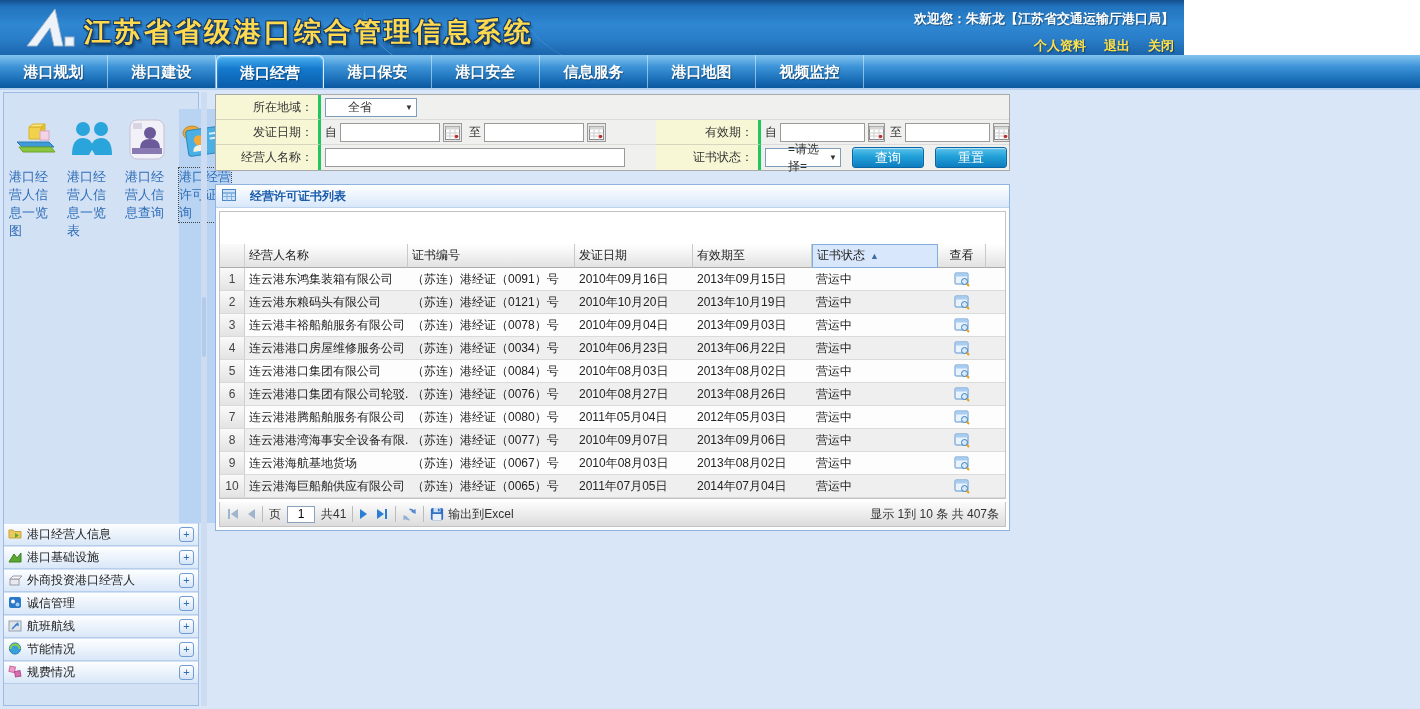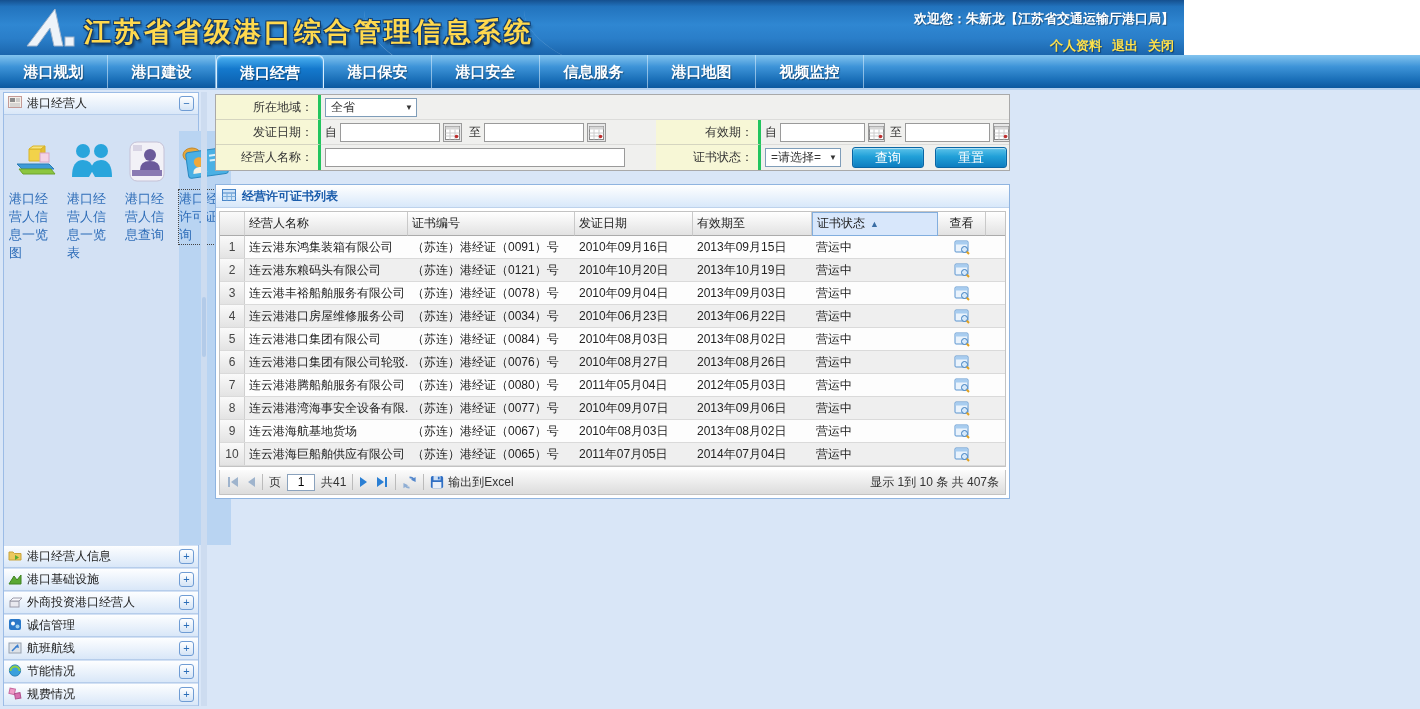--- a/index.html
+++ b/index.html
@@ -13,21 +13,21 @@
   #header .swoosh1 { position:absolute; right:-80px; top:-120px; width:900px; height:260px;
     border-radius:50%; border-bottom:2px solid rgba(255,255,255,.35); }
   #header .swoosh2 { position:absolute; right:-40px; top:-90px; width:700px; height:200px;
     border-radius:50%; border-bottom:1px solid rgba(255,255,255,.25); }
   #logo { position:absolute; left:26px; top:6px; }
   #app-title { position:absolute; left:84px; top:14px; font-size:27px; font-weight:bold;
     letter-spacing:3px; color:#ffd94e;
     text-shadow:1px 1px 0 #123a6b,-1px 1px 0 #123a6b,1px -1px 0 #123a6b,-1px -1px 0 #123a6b,2px 3px 3px rgba(0,0,0,.55); }
   #welcome { position:absolute; right:10px; top:10px; color:#fff; font-size:13px; font-weight:bold;
     text-shadow:1px 1px 1px rgba(0,0,0,.4); }
-  #header-links { position:absolute; right:10px; top:37px; display:flex; gap:10px; }
+  #header-links { position:absolute; right:10px; top:37px; display:flex; gap:18px; }
   #header-links span { color:#ffe14a; font-size:13px; font-weight:bold; cursor:pointer;
     text-shadow:1px 1px 1px rgba(0,0,0,.4); }
 
   
   #nav { position:absolute; left:0; top:55px; width:1420px; height:33px;
     background:linear-gradient(180deg,#83c4ef 0%,#3e94d8 35%,#1a6fb8 75%,#0b589f 100%); display:flex; }
   .tab { width:108px; height:33px; line-height:33px; text-align:center; color:#fff;
     font-size:15px; font-weight:bold; border-right:1px solid rgba(220,240,255,.55); cursor:pointer;
     text-shadow:1px 1px 1px rgba(0,0,0,.35); }
   .tab.active { background:linear-gradient(180deg,#4db3f2 0%,#1479cd 40%,#0a5caa 100%);
@@ -67,41 +67,41 @@
   #form-box { position:absolute; left:7px; top:4px; width:795px;
     border:1px solid #a9a9a9; background:#f0f0ee;
     display:grid; grid-template-columns:105px 335px 105px 248px; }
   .flabel { background:#f7f7d6; border-bottom:1px solid #d5d5c0; border-right:3px solid #22c55e;
     height:25px; line-height:25px; text-align:right; padding-right:5px; color:#333; }
   .ffield { background:#f0f0ee; border-bottom:1px solid #dcdcda; height:25px;
     display:flex; align-items:center; padding-left:4px; gap:3px; color:#333; }
   .ffield.span3 { grid-column:2/5; }
   .ffield.last, .flabel.last { border-bottom:none; }
   .fakeselect { background:#fff; border:1px solid #7f9db9; height:19px; display:flex;
-    align-items:center; padding:0 3px 0 5px; gap:0; cursor:pointer; }
+    align-items:center; padding:0 3px 0 22px; gap:0; cursor:pointer; }
   .fakeselect .sel-arrow { font-size:8px; color:#333; }
   .tinput { background:#fff; border:1px solid #9a9a9a; height:19px; width:100px; padding:0 3px;
     font-family:inherit; font-size:12px; }
   .tinput.short { width:85px; }
   .tinput.wide { width:300px; }
   .calbtn { width:19px; height:19px; border:1px solid #9a9a9a; background:#e8e8e8; padding:0;
     display:flex; align-items:center; justify-content:center; cursor:pointer; }
   .btn { width:72px; height:21px; border:1px solid #0a66a4; border-radius:3px;
     background:linear-gradient(180deg,#5cc3ea 0%,#21a0d8 45%,#0e7dc0 100%);
     color:#fff; font-size:13px; text-align:center; line-height:19px; cursor:pointer;
     box-shadow:inset 0 1px 1px rgba(255,255,255,.6); margin-left:8px; }
 
   
   #table-panel { position:absolute; left:7px; top:94px; width:795px;
     border:1px solid #8fb4e0; background:#fff; }
   #panel-titlebar { height:23px; background:linear-gradient(180deg,#ffffff,#d8e8fa);
-    border-bottom:1px solid #bdd2ec; display:flex; align-items:center; gap:6px; padding:0 6px; }
+    border-bottom:1px solid #bdd2ec; display:flex; align-items:center; gap:14px; padding:0 6px; }
   #panel-title { color:#1a5cab; font-weight:bold; font-size:12px; }
   #grid { margin:3px; border:1px solid #c3c3c3; }
-  .ghead { display:flex; height:24px; }
+  .ghead { display:flex; height:24px;margin-top:32px; }
   .gh { background:linear-gradient(180deg,#ffffff,#e2e2e2); border-right:1px solid #c9c9c9;
     border-bottom:1px solid #ababab; line-height:23px; padding-left:4px; color:#222; cursor:pointer; }
   .gh.sorted { background:#d8e7fb; border:1px solid #82aede; line-height:21px; }
   .gh .sort-arrow { font-size:9px; color:#3a6ea5; margin-left:5px; }
   .grow { display:flex; height:23px; border-bottom:1px solid #dadada; cursor:pointer; }
   .grow.odd  { background:#fdfdfd; }
   .grow.even { background:#efefef; }
   .gc { line-height:22px; padding-left:4px; color:#222; overflow:hidden; white-space:nowrap; }
   .c-no   { width:25px;  padding-left:0; text-align:center; color:#444;
             background:linear-gradient(180deg,#fafafa,#e3e3e3); border-right:1px solid #cfcfcf; }
@@ -154,34 +154,20 @@
   <div class="tab">港口保安</div>
   <div class="tab">港口安全</div>
   <div class="tab">信息服务</div>
   <div class="tab">港口地图</div>
   <div class="tab">视频监控</div>
 </div>
 
 <div id="content">
 
   <div id="sidebar">
-    <div class="acc-header">
-      <span>
-        <svg width="14" height="12" viewBox="0 0 14 12">
-            <rect x="0.5" y="0.5" width="13" height="11" fill="#f3efe9" stroke="#c49a96"></rect>
-            <rect x="2" y="2" width="5" height="4" fill="#8a8a8a"></rect>
-            <line x1="8" y1="3" x2="12" y2="3" stroke="#aaa"></line>
-            <line x1="8" y1="5" x2="12" y2="5" stroke="#aaa"></line>
-            <line x1="2" y1="8" x2="12" y2="8" stroke="#bbb"></line>
-            <line x1="2" y1="10" x2="12" y2="10" stroke="#bbb"></line>
-          </svg>
-      </span>
-      <span class="acc-label">港口经营人</span>
-      <span class="toggle-btn">−</span>
-    </div>
 
     <div id="sidebar-items">
       <div class="side-item">
         <span>
           <svg width="48" height="42" viewBox="0 0 48 42">
             <polygon points="20,8 32,8 32,20 20,20" fill="#f2d24a" stroke="#d9b426"></polygon>
             <polygon points="20,8 24,5 36,5 32,8" fill="#f8e47e" stroke="#d9b426"></polygon>
             <polygon points="32,8 36,5 36,17 32,20" fill="#e3bd33" stroke="#d9b426"></polygon>
             <rect x="31" y="12" width="9" height="9" fill="#f4d3e6" stroke="#d9a6c8"></rect>
             <path d="M8 23 L40 23 L45 28 L13 28 Z" fill="#3e9bd8" stroke="#2a7cb5"></path>

